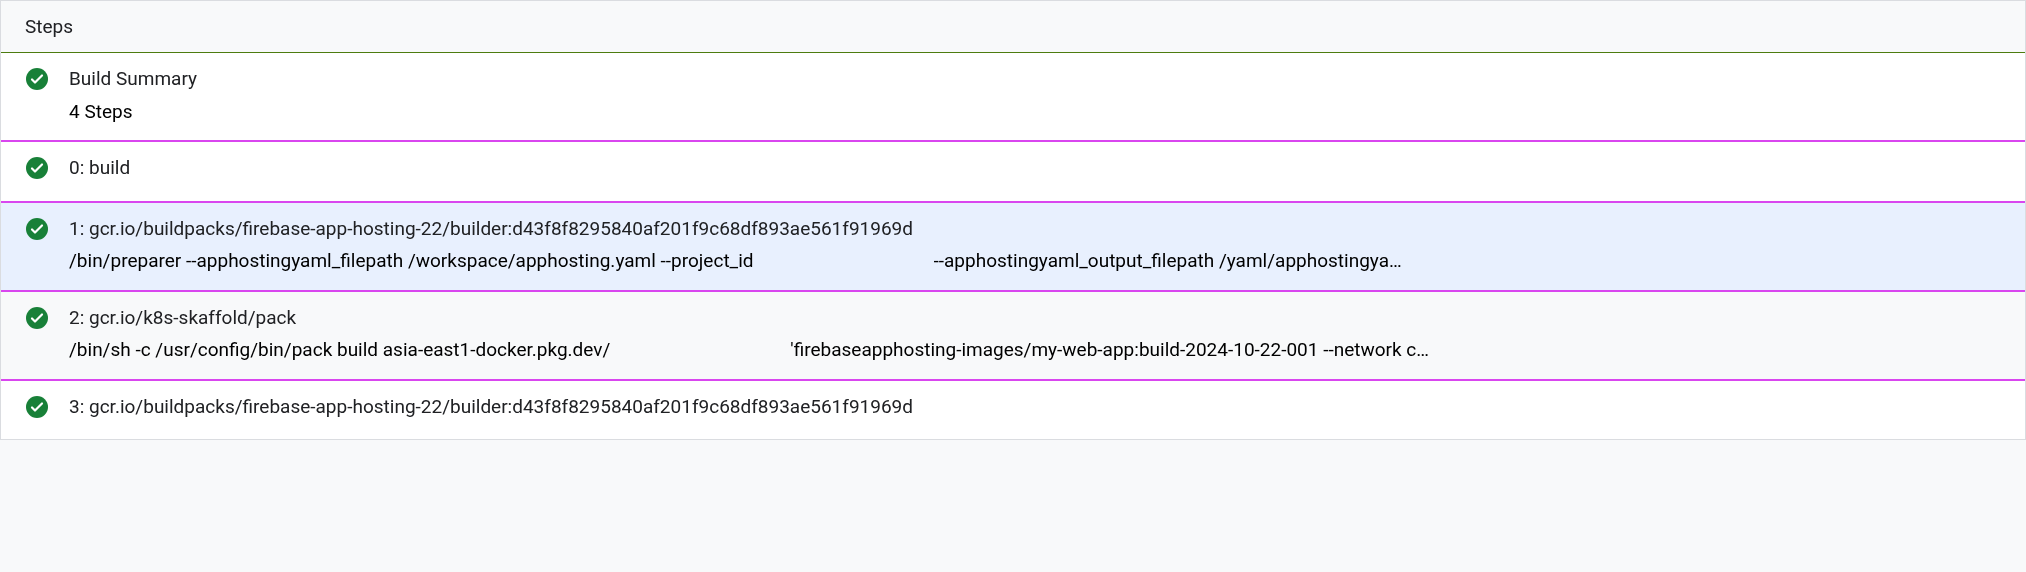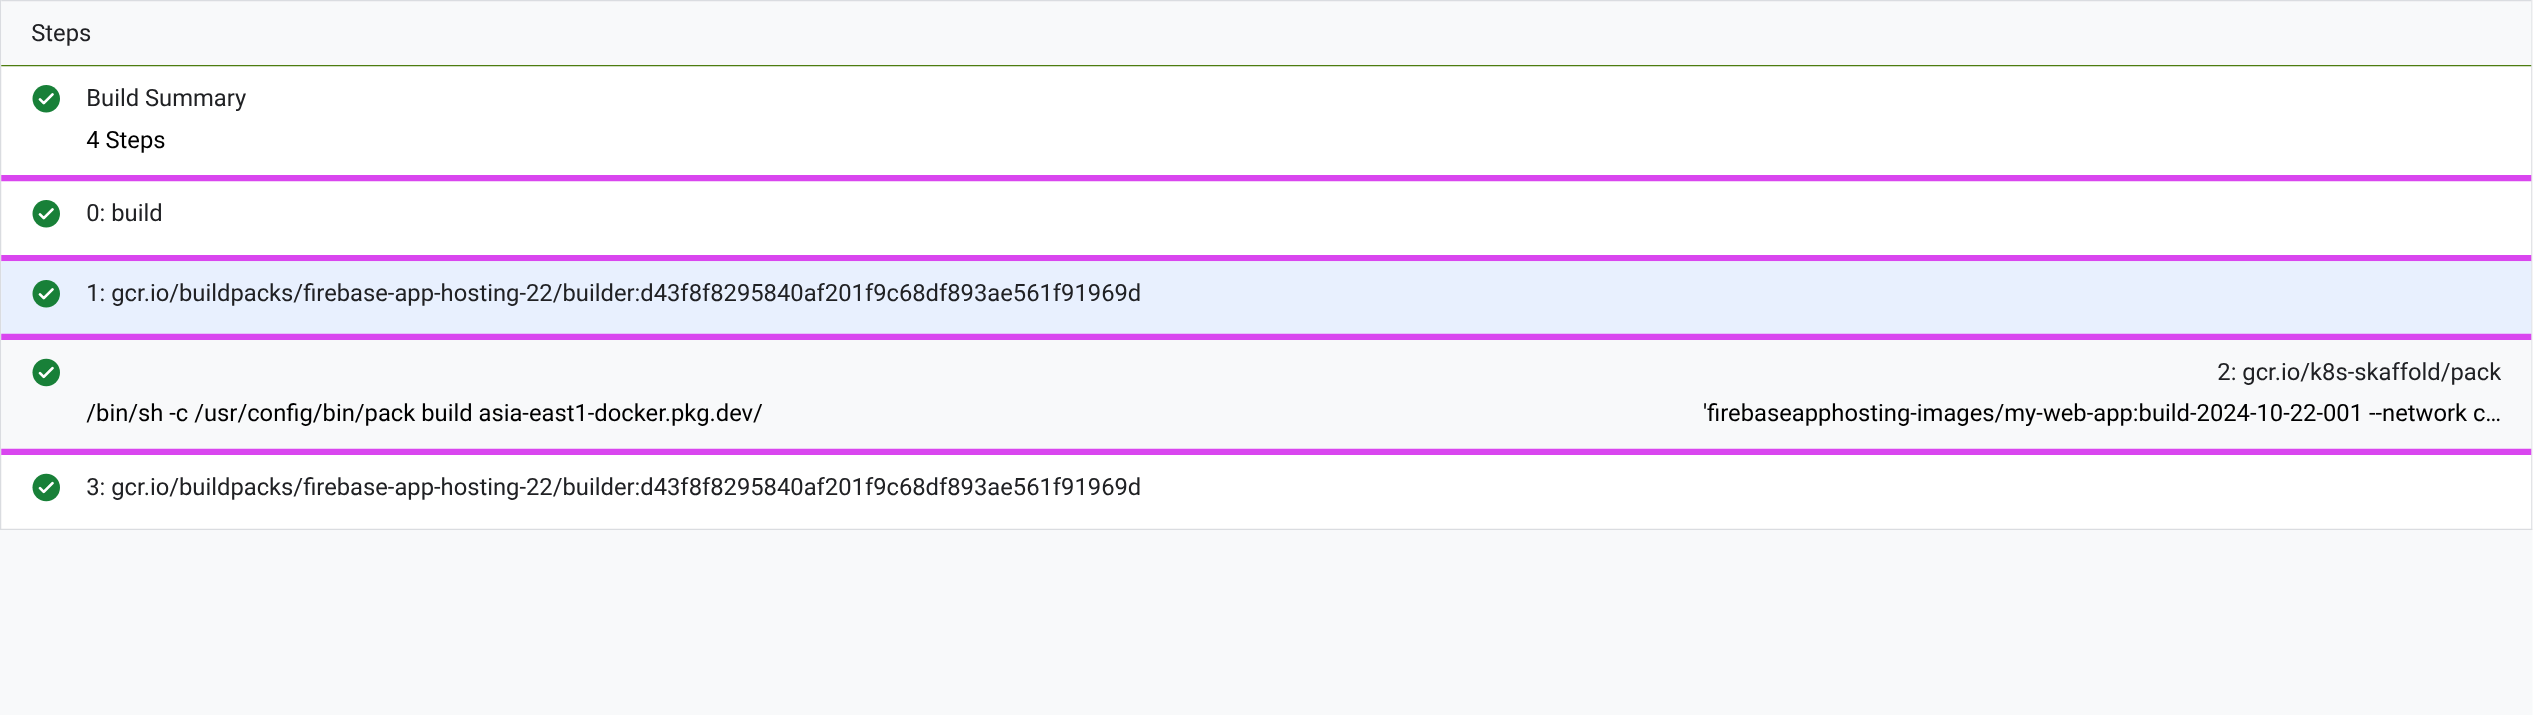--- a/index.html
+++ b/index.html
@@ -24,32 +24,31 @@
       border-bottom: 1px solid #4d7c0f;
       border-top: 1px solid #dadce0;
       background: #f8f9fa;
       font-size: 19px;
       color: #202124;
     }
     .step-row {
       display: flex;
       align-items: flex-start;
       padding: 12px 24px 14px 24px;
-      border-bottom: 5px solid #d946ef;
+      border-bottom: 2px solid #d946ef;
       gap: 20px;
     }
     .step-row:last-child {
       border-bottom: none;
     }
     .step-row.selected {
       background: #e8f0fe;
     }
     .step-row.alt {
       background: #f8f9fa;
-      text-align: right;
     }
     .status-icon {
       flex-shrink: 0;
       width: 24px;
       height: 24px;
       margin-top: 2px;
     }
     .status-icon svg {
       width: 24px;
       height: 24px;
@@ -124,20 +123,24 @@
 
   <div class="step-row selected">
     <div class="status-icon">
       <svg viewBox="0 0 24 24">
           <circle cx="12" cy="12" r="11" fill="#188038"></circle>
           <path d="M7 12.5l3 3 7-7" stroke="#fff" stroke-width="2.2" fill="none" stroke-linecap="round" stroke-linejoin="round"></path>
         </svg>
     </div>
     <div class="step-content">
       <div class="step-title">1: gcr.io/buildpacks/firebase-app-hosting-22/builder:d43f8f8295840af201f9c68df893ae561f91969d</div>
+      <div class="step-subtitle spaced">
+        <span class="seg1">/bin/preparer --apphostingyaml_filepath /workspace/apphosting.yaml --project_id</span>
+        <span class="seg2">--apphostingyaml_output_filepath /yaml/apphostingya…</span>
+      </div>
     </div>
   </div>
 
   <div class="step-row alt">
     <div class="status-icon">
       <svg viewBox="0 0 24 24">
           <circle cx="12" cy="12" r="11" fill="#188038"></circle>
           <path d="M7 12.5l3 3 7-7" stroke="#fff" stroke-width="2.2" fill="none" stroke-linecap="round" stroke-linejoin="round"></path>
         </svg>
     </div>

